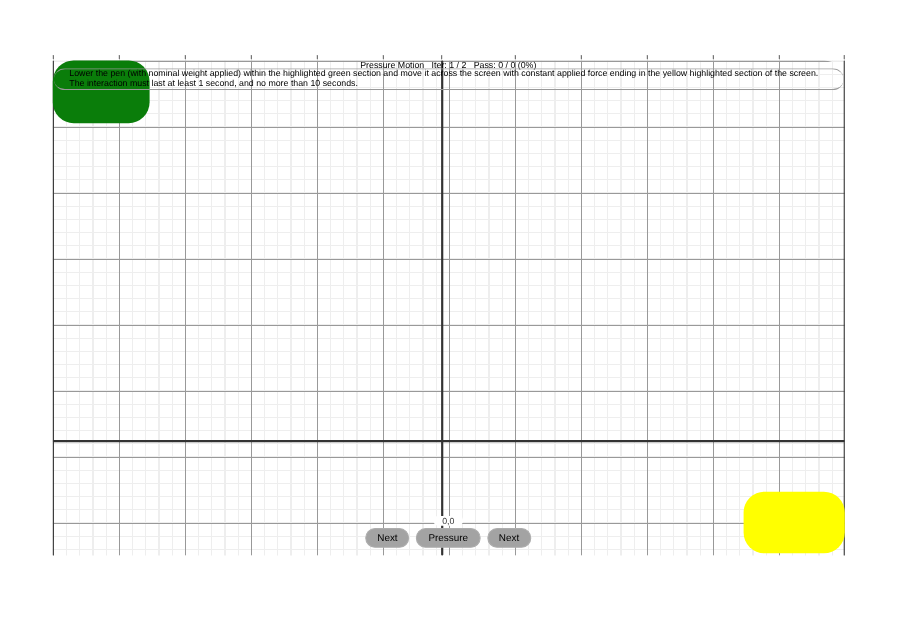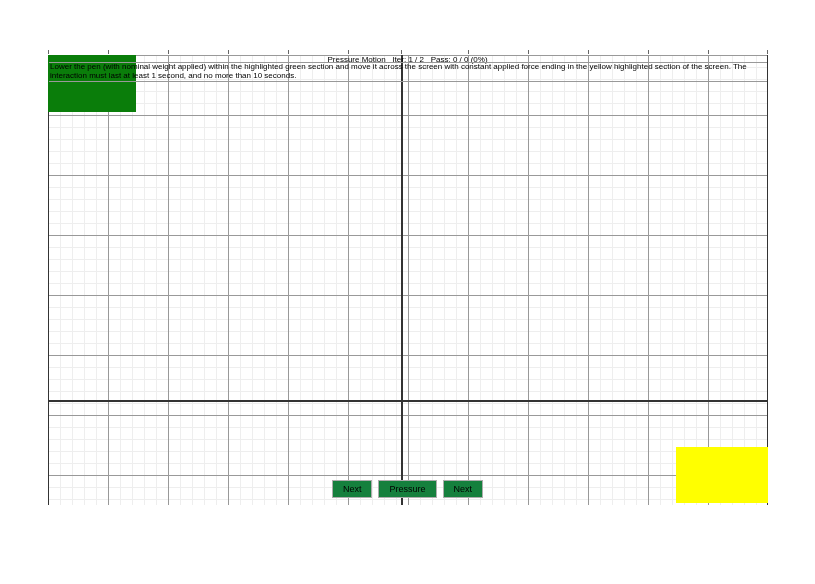--- a/index.html
+++ b/index.html
@@ -1,15 +1,15 @@
 <!DOCTYPE html>
 <html><head>
 <meta charset="utf-8">
 <style>
-  * { box-sizing: border-box; margin: 0; padding: 0; }
+  * { box-sizing: border-box; margin: 0; padding: 0; border-radius: 19px; }
   html, body { width: 815px; height: 584px; background: #fff; font-family: Arial, sans-serif; overflow: hidden; }
   
   .app {
     position: relative;
     width: 815px;
     height: 584px;
     background: #fff;
   }
   
   .grid-area {
@@ -76,21 +76,21 @@
   .instruction {
     position: absolute;
     left: 49px;
     top: 62px;
     width: 718px;
     font-size: 8px;
     line-height: 1.1;
     color: #000;
     background: rgba(255,255,255,0.0);
     z-index: 6;
-    padding: 0 1px;
+    padding: 0 14px;
     border: 1px solid #999;
     border-left: none;
     border-right: none;
   }
   
   .green-box {
     position: absolute;
     left: 48px;
     top: 55px;
     width: 88px;
@@ -128,21 +128,21 @@
     bottom: 86px;
     left: 0; right: 0;
     display: flex;
     justify-content: center;
     gap: 6px;
     z-index: 10;
   }
   .btn {
     font-size: 9px;
     padding: 3px 10px;
-    background: #15803d;
+    background: #a3a3a3;
     border: 1px solid #adadad;
     cursor: pointer;
     font-family: Arial, sans-serif;
   }
 </style>
 </head>
 <body>
 
 <div class="app">
 
@@ -176,20 +176,23 @@
   <div class="title">
     <span>Pressure Motion</span>&nbsp;&nbsp;
     <span>Iter:</span>
     <span>1 / 2</span>&nbsp;&nbsp;
     <span>Pass:</span>
     <span>0 / 0 (0%)</span>
   </div>
 
   <div class="instruction">Lower the pen (with nominal weight applied) within the highlighted green section and move it across the screen with constant applied force ending in the yellow highlighted section of the screen. The interaction must last at least 1 second, and no more than 10 seconds.</div>
 
+  <div class="zero-label">
+    <span>0,0</span>
+  </div>
 
   <div class="button-row">
     <button class="btn">Next</button>
     <button class="btn">Pressure</button>
     <button class="btn">Next</button>
   </div>
 
 </div>
 
 </body></html>

